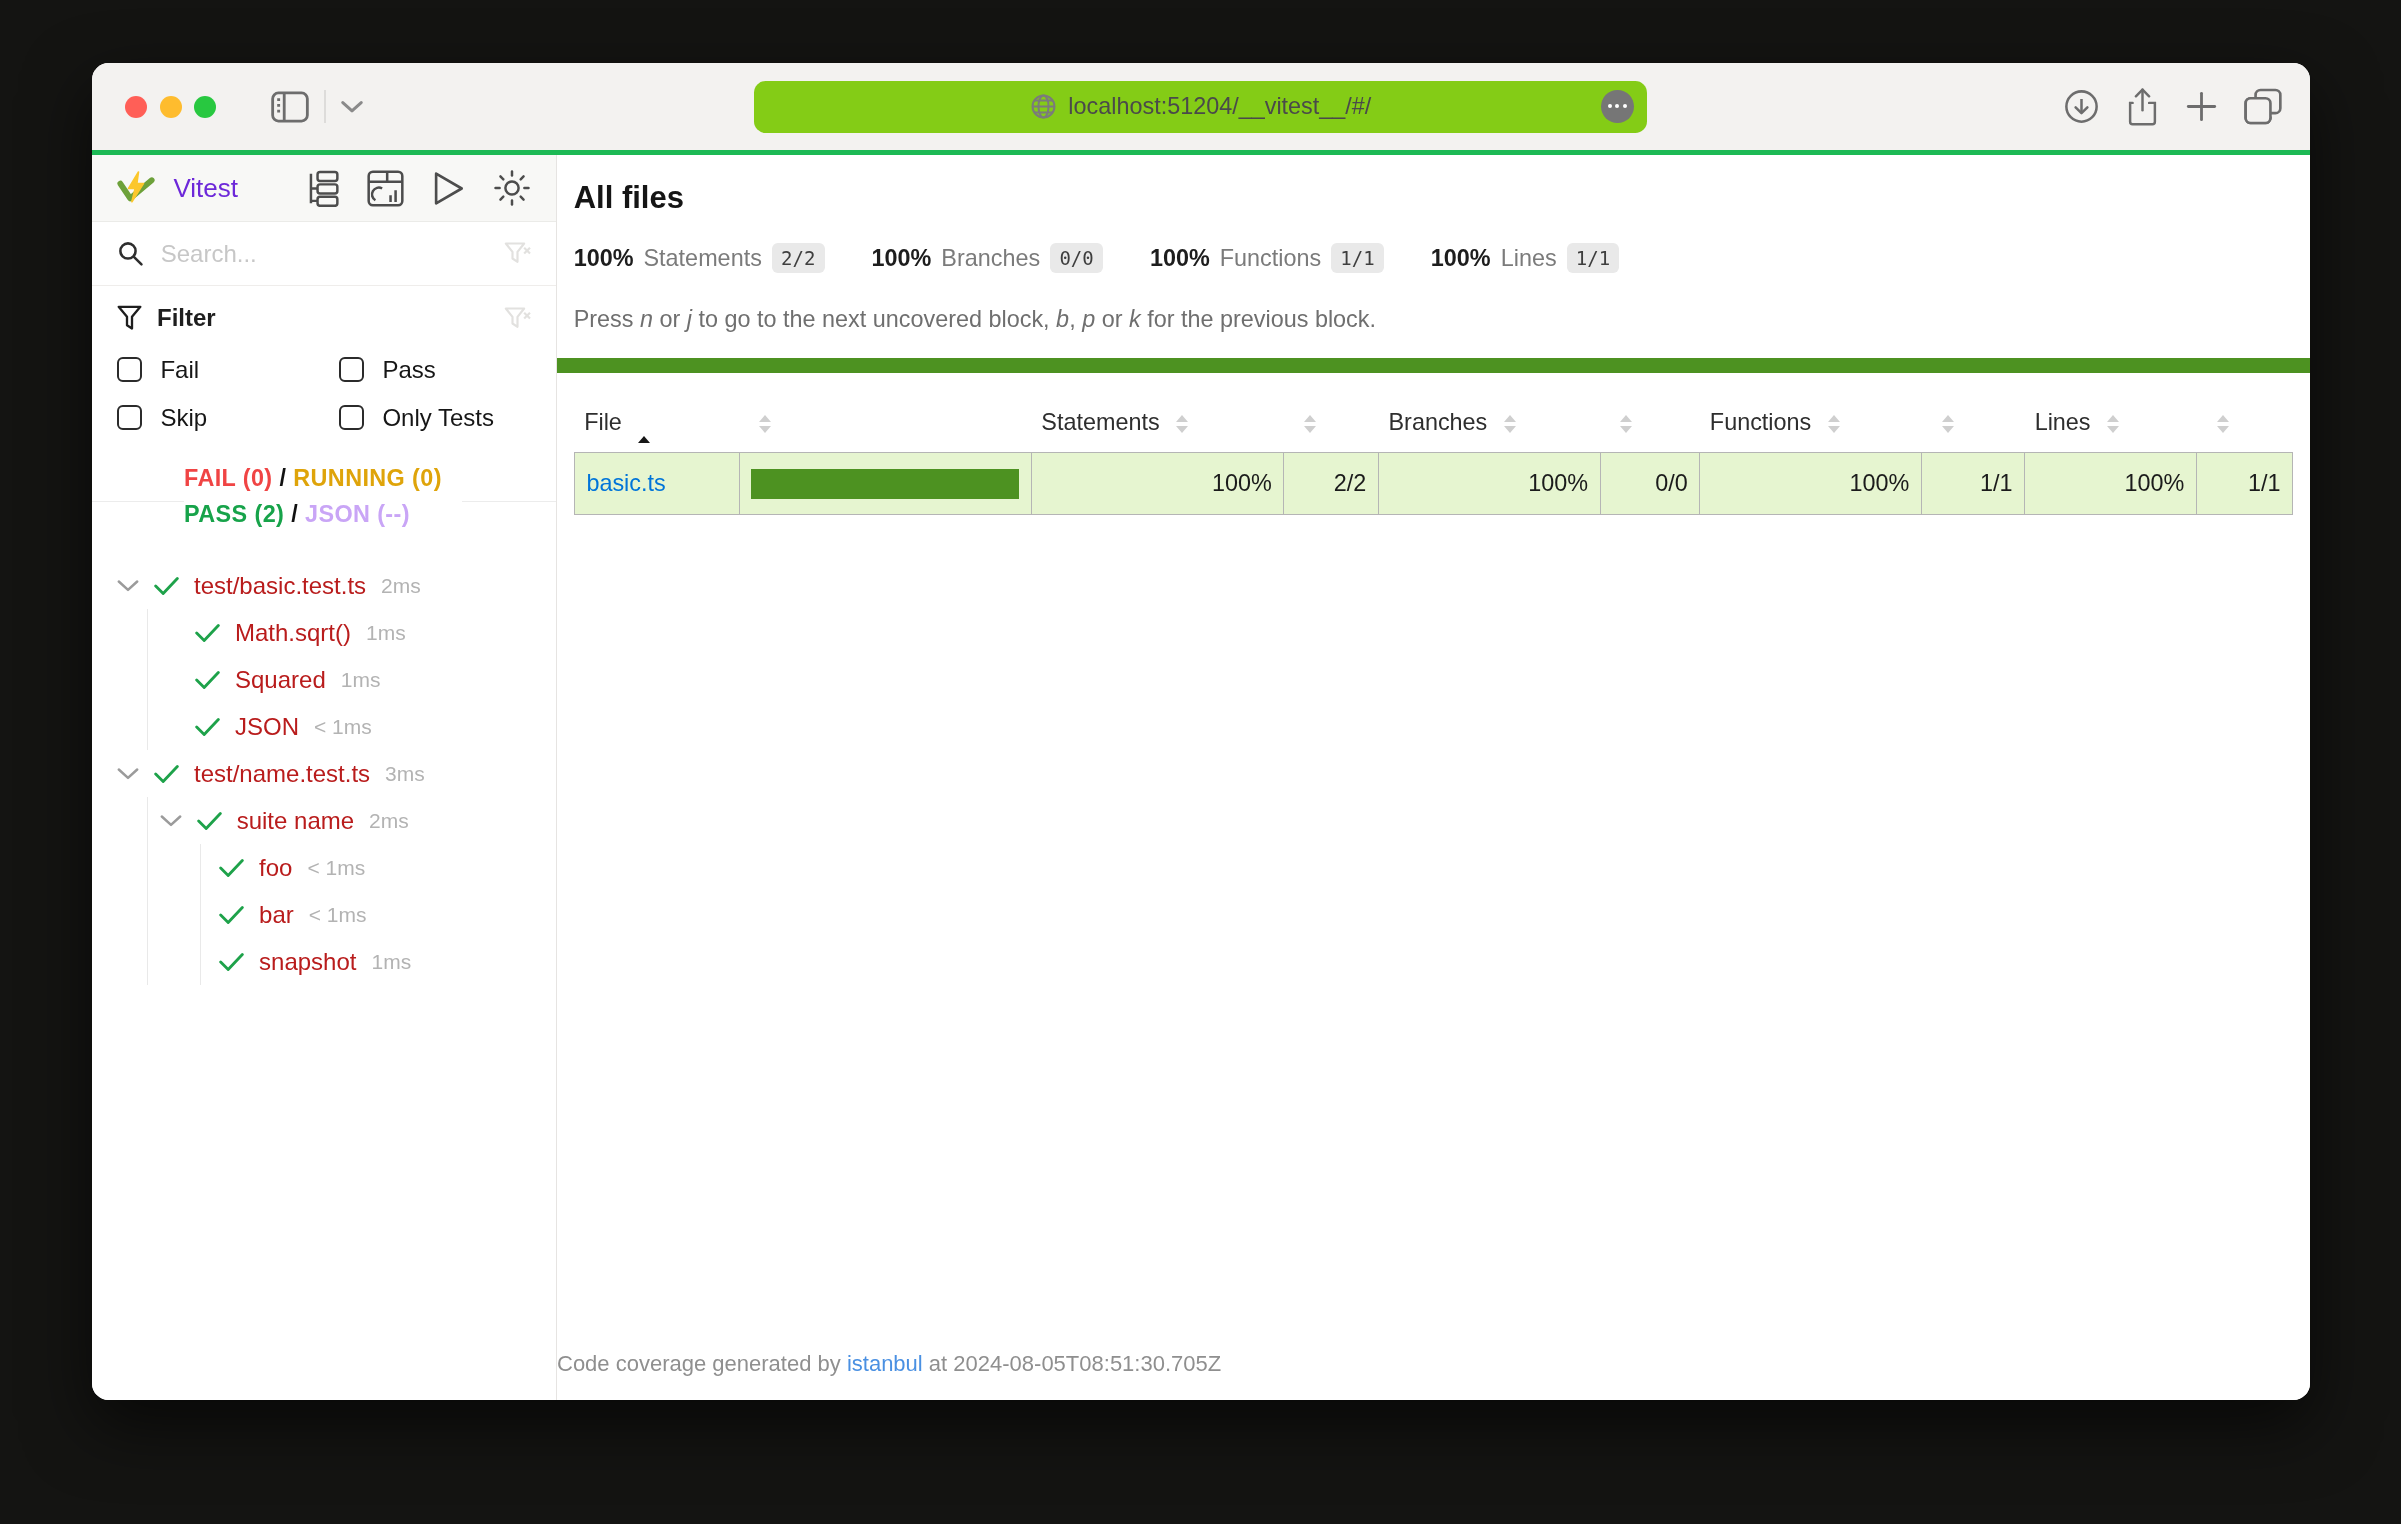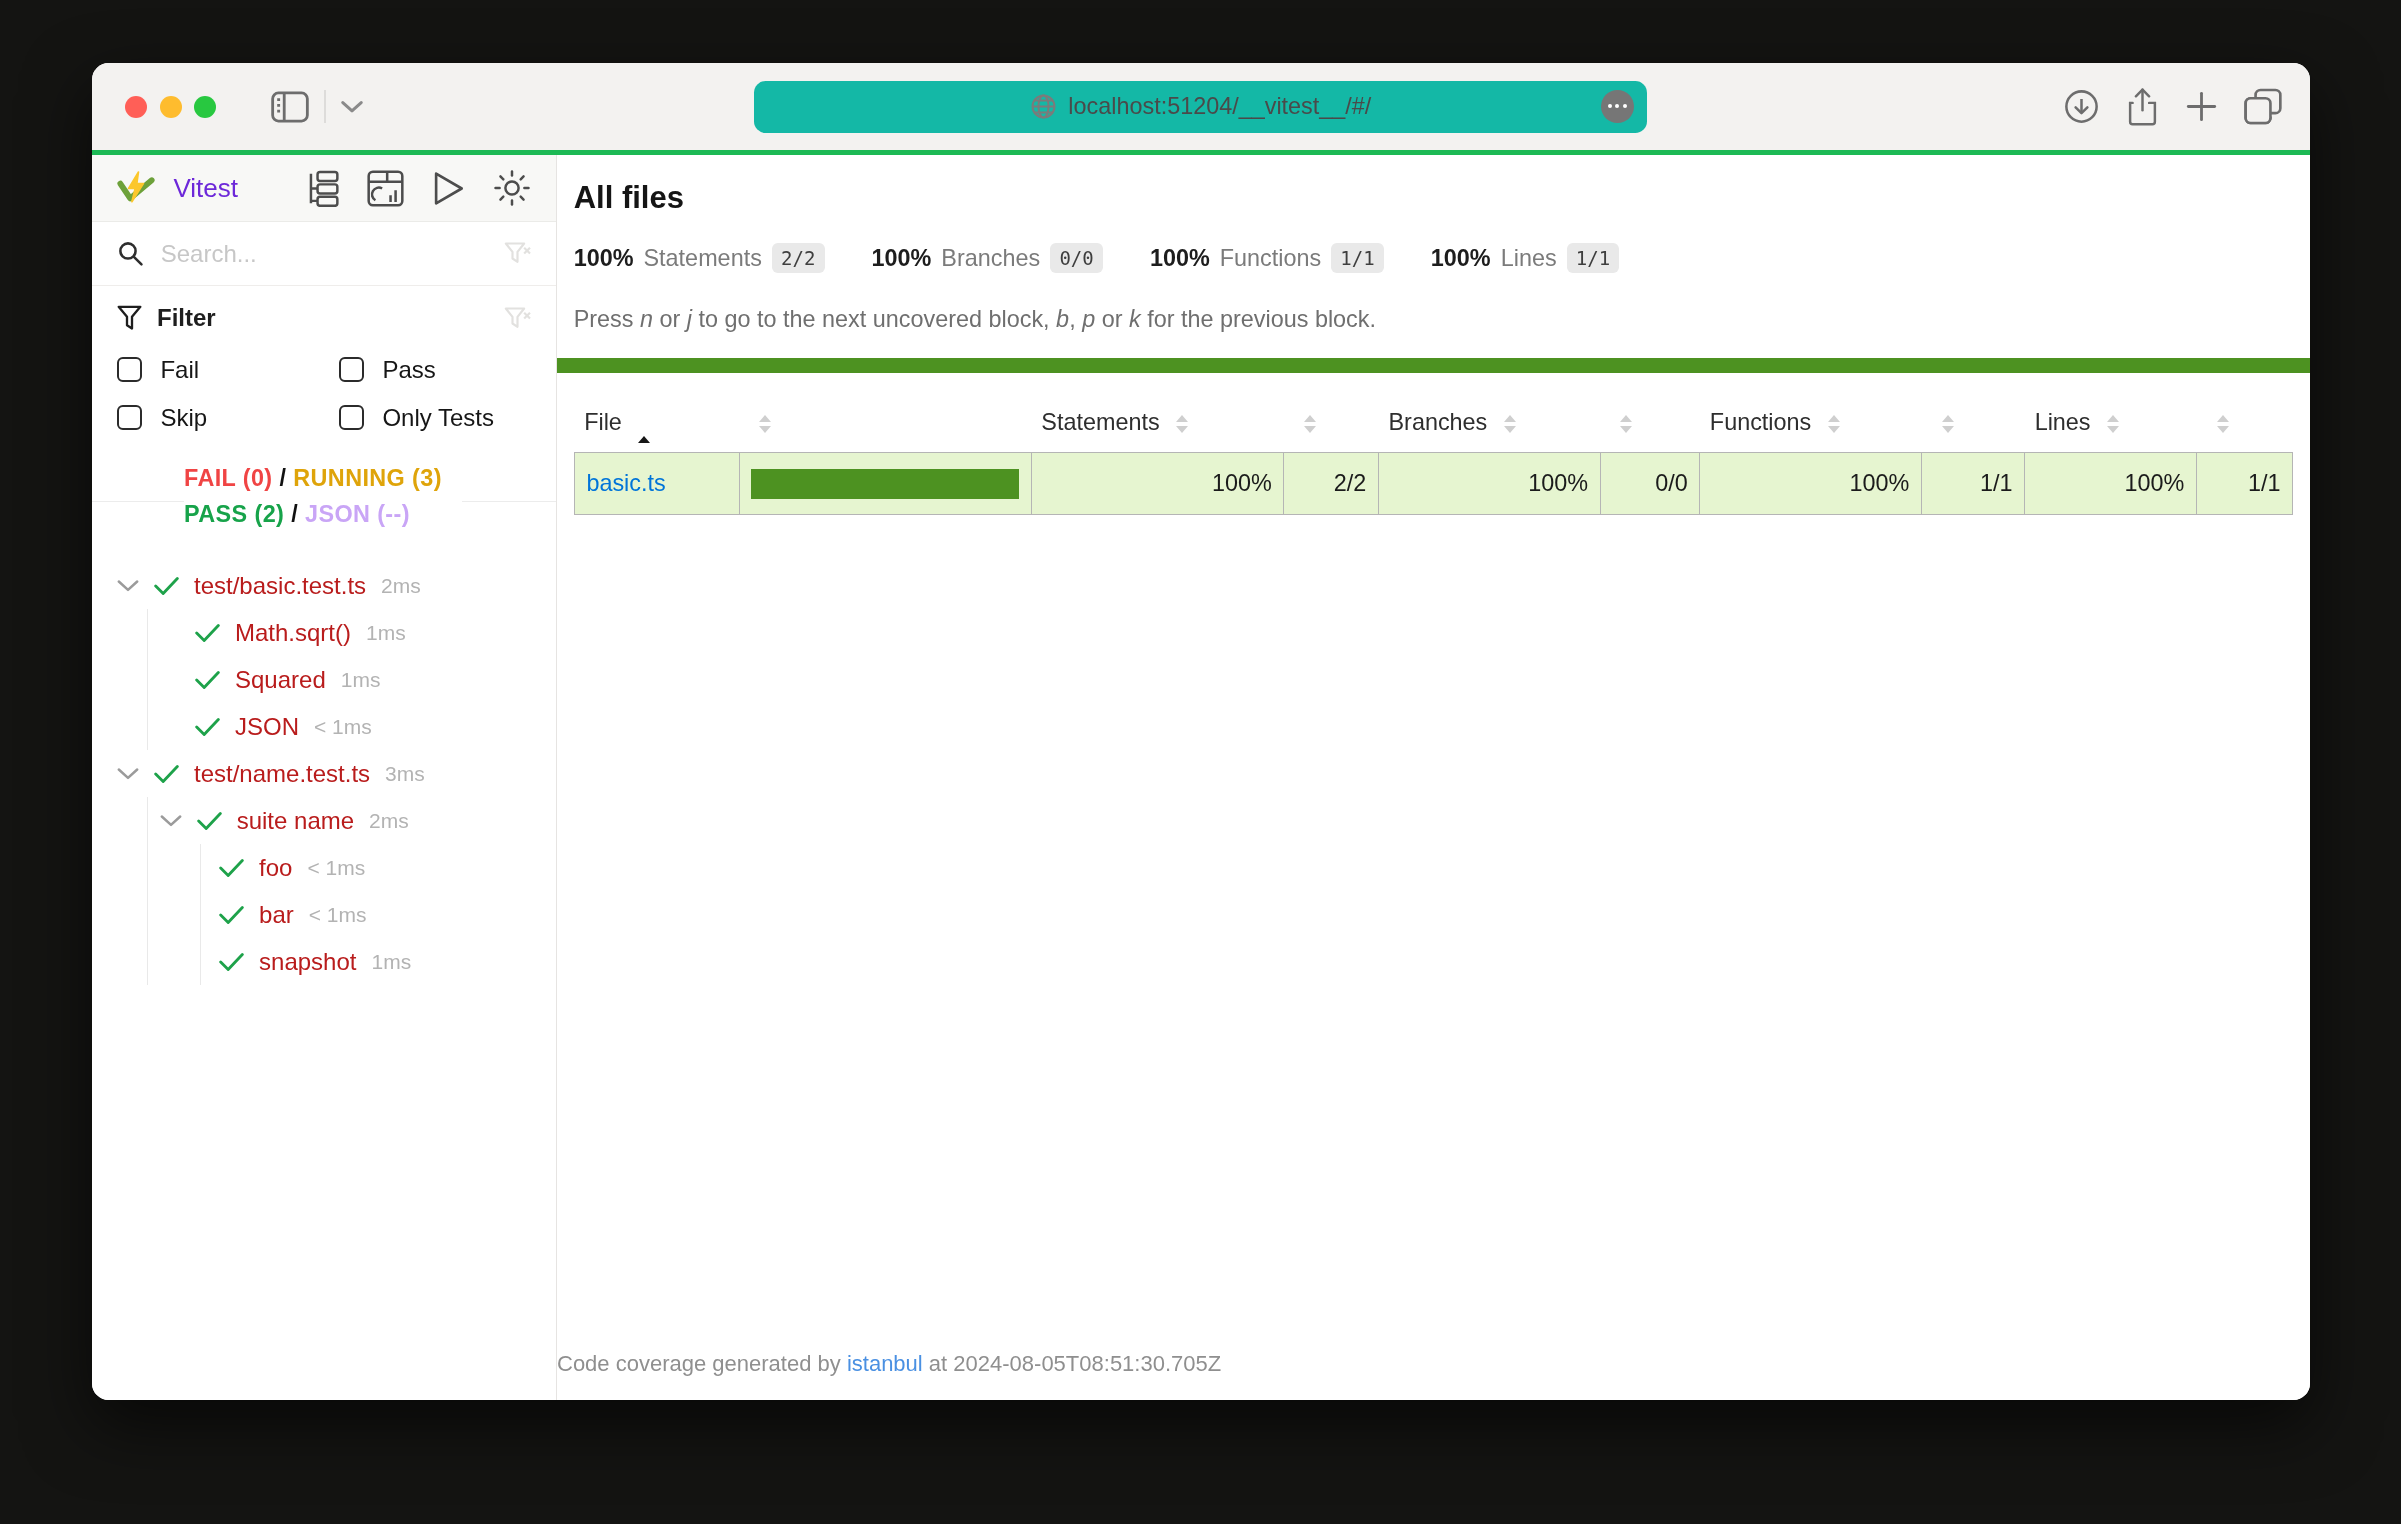--- a/index.html
+++ b/index.html
@@ -20,21 +20,21 @@
   
   .chrome { height:87px; background:#f3f2f0; flex:0 0 auto; position:relative;
             display:flex; align-items:center; padding-left:33px; }
   .traffic { display:flex; gap:12.5px; align-items:center; }
   .dot { width:22px; height:22px; border-radius:50%; }
   .dot.red{ background:#ff5f57; } .dot.yellow{ background:#febc2e; } .dot.green{ background:#28c840; }
   .chrome-left-ctls { display:flex; align-items:center; margin-left:55px; gap:15px; color:#6d6d6d; }
   .chrome-sep { width:1.7px; height:33px; background:#dddcda; }
   .urlbar {
     position:absolute; left:662px; top:17.5px; width:893px; height:52px;
-    background:#14b8a6; border-radius:11.7px; display:flex; align-items:center; justify-content:center;
+    background:#84cc16; border-radius:11.7px; display:flex; align-items:center; justify-content:center;
     gap:11.7px; color:#4a4a4a; font-size:23.4px;
   }
   .ellipsis-badge {
     position:absolute; right:13.4px; top:9.2px; width:33px; height:33px; border-radius:50%;
     background:#767676; display:flex; align-items:center; justify-content:center; gap:3.3px;
   }
   .ellipsis-badge i { width:4.2px; height:4.2px; border-radius:50%; background:#fff; display:block; }
   .chrome-right { position:absolute; right:28px; top:0; height:87px; display:flex; align-items:center; gap:26px; color:#6d6d6d; }
   .progress-line { height:5px; background:#1db955; flex:0 0 auto; }
   
@@ -296,21 +296,21 @@
             <span>Only Tests</span>
           </label>
         </div>
       </div>
 
       <div class="status">
         <div class="status-box">
           <div>
             <span class="t-fail">FAIL (0)</span>
             <span class="t-slash">/</span>
-            <span class="t-run">RUNNING (3)</span>
+            <span class="t-run">RUNNING (0)</span>
           </div>
           <div>
             <span class="t-pass">PASS (2)</span>
             <span class="t-slash">/</span>
             <span class="t-skip">JSON (--)</span>
           </div>
         </div>
       </div>
 
       <div class="tree">

